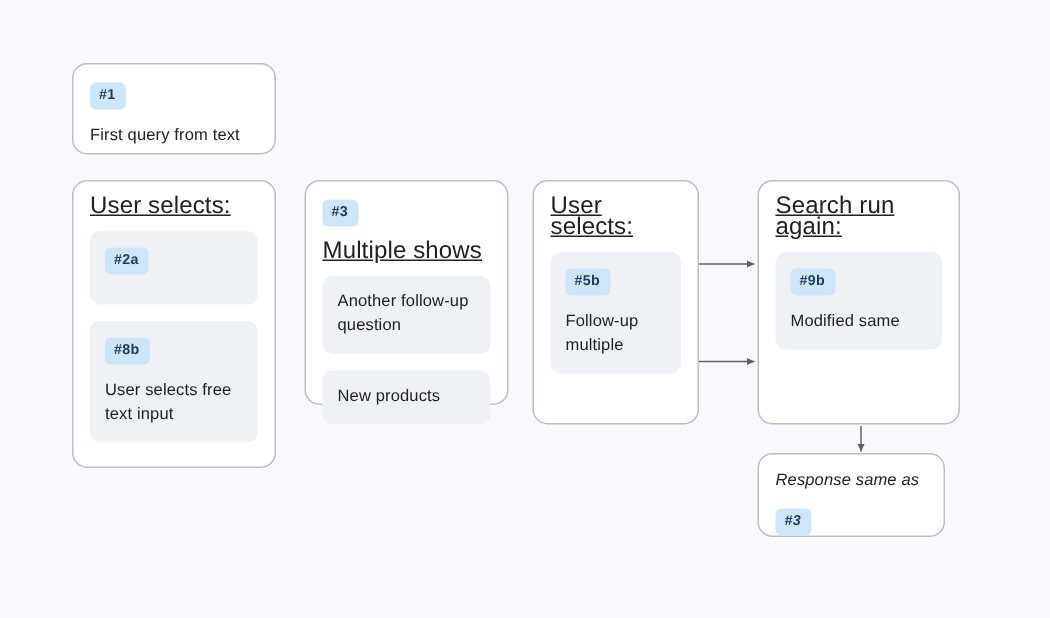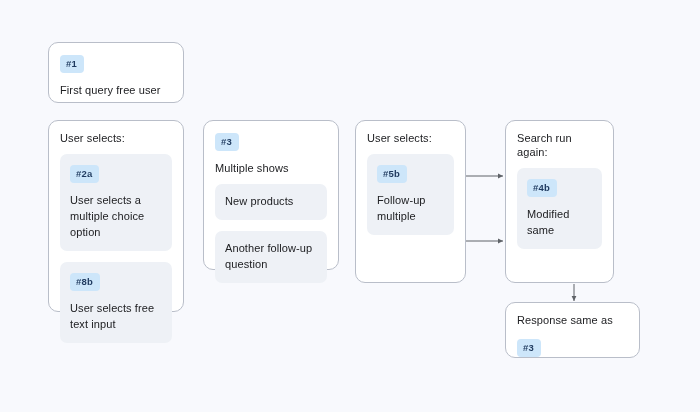--- a/index.html
+++ b/index.html
@@ -20,25 +20,26 @@
   }
   .card {
     position: absolute;
     box-sizing: border-box;
     background: #ffffff;
     border: 1px solid #b9bec9;
     border-radius: 10px;
     padding: 10px 11px;
   }
   .card-title {
-    font-size: 11px;
+    font-size: 16px;
     color: #202124;
     line-height: 14px;
     margin-bottom: 9px;
     letter-spacing: 0.1px;
+    text-decoration: underline;
   }
   .badge {
     display: inline-block;
     background: #cde6fa;
     color: #1f3a5f;
     font-size: 9.5px;
     font-weight: bold;
     line-height: 12px;
     padding: 3px 7px 3px 6px;
     border-radius: 4px;
@@ -101,60 +102,59 @@
         <path d="M0,0.6 L5,3 L0,5.4 z" fill="#5f6368"></path>
       </marker>
     </defs>
     <line x1="466" y1="176" x2="503" y2="176" stroke="#5f6368" stroke-width="1" marker-end="url(#arrowhead)"></line>
     <line x1="466" y1="241" x2="503" y2="241" stroke="#5f6368" stroke-width="1" marker-end="url(#arrowhead)"></line>
     <line x1="574" y1="284" x2="574" y2="301" stroke="#5f6368" stroke-width="1" marker-end="url(#arrowhead)"></line>
   </svg>
 
   <div class="card" style="left:48px; top:42px; width:136px; height:61px;">
     <span class="badge card-badge">#1</span>
-    <div class="card-text">First query free user</div>
+    <div class="card-text">First query from text</div>
   </div>
 
   <div class="card" style="left:48px; top:120px; width:136px; height:192px;">
     <div class="card-title">User selects:</div>
     <div class="subcard">
       <span class="badge">#2a</span>
-      <div class="subcard-text">User selects a multiple choice option</div>
     </div>
     <div class="subcard">
       <span class="badge">#8b</span>
       <div class="subcard-text">User selects free text input</div>
     </div>
   </div>
 
   <div class="card no-badge" style="left:203px; top:120px; width:136px; height:150px;">
     <span class="badge card-badge">#3</span>
     <div class="card-title">Multiple shows</div>
     <div class="subcard">
-      <div class="subcard-text">New products</div>
+      <div class="subcard-text">Another follow-up question</div>
     </div>
     <div class="subcard">
-      <div class="subcard-text">Another follow-up question</div>
+      <div class="subcard-text">New products</div>
     </div>
   </div>
 
   <div class="card" style="left:355px; top:120px; width:111px; height:163px;">
     <div class="card-title">User selects:</div>
     <div class="subcard">
       <span class="badge">#5b</span>
       <div class="subcard-text">Follow-up multiple</div>
     </div>
   </div>
 
-  <div class="card" style="left:505px; top:120px; width:109px; height:163px;">
+  <div class="card" style="left:505px; top:120px; width:135px; height:163px;">
     <div class="card-title">Search run again:</div>
     <div class="subcard">
-      <span class="badge">#4b</span>
+      <span class="badge">#9b</span>
       <div class="subcard-text">Modified same</div>
     </div>
   </div>
 
-  <div class="card" style="left:505px; top:302px; width:135px; height:56px;">
+  <div class="card" style="left:505px; top:302px; width:125px; height:56px;font-style:italic;">
     <div class="resp-text">Response same as</div>
     <span class="badge">#3</span>
   </div>
 
 </div>
 
 </body></html>

